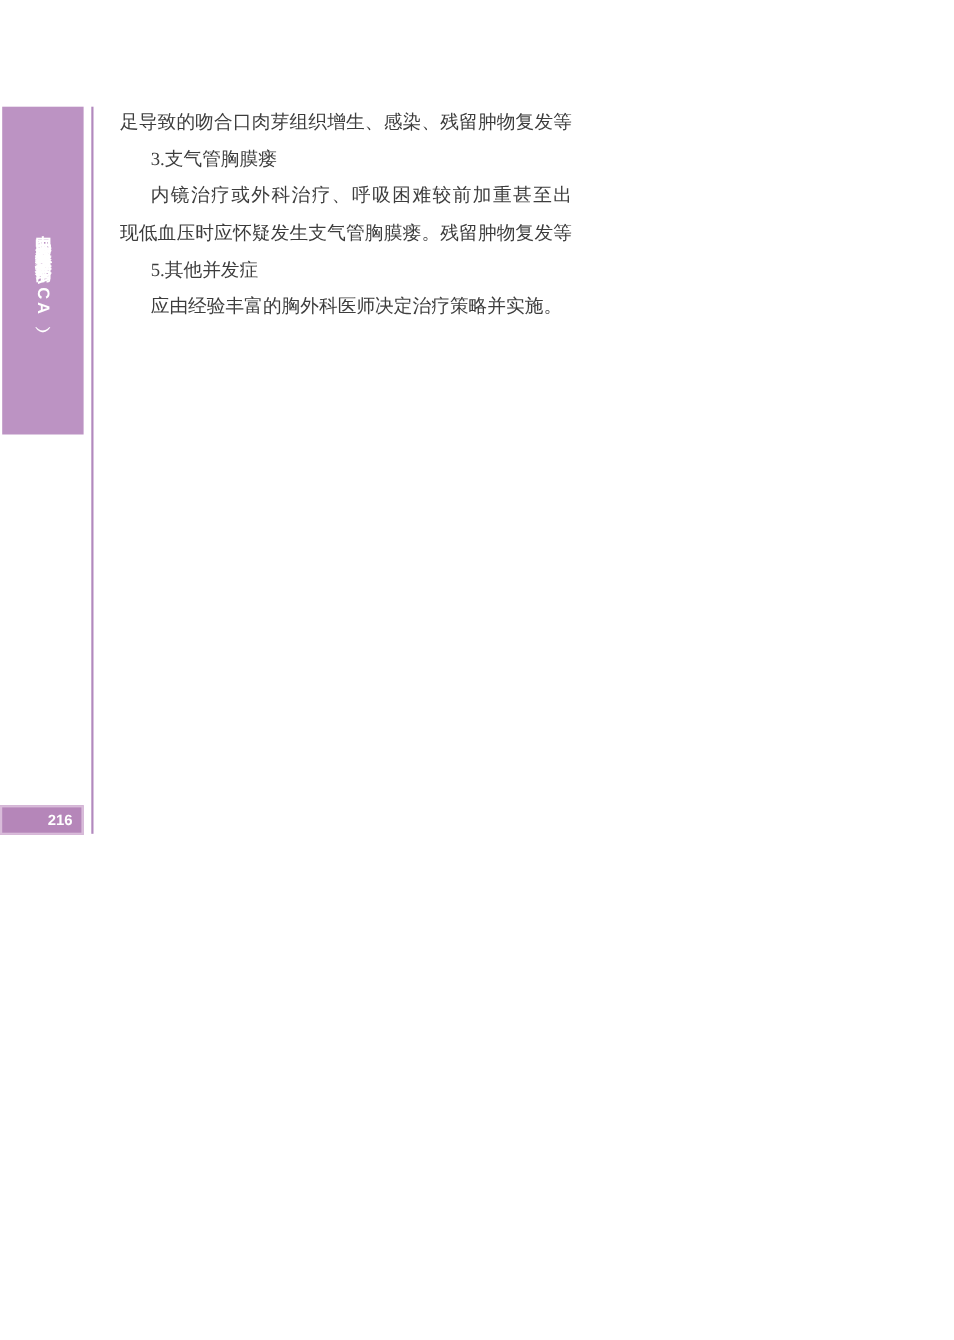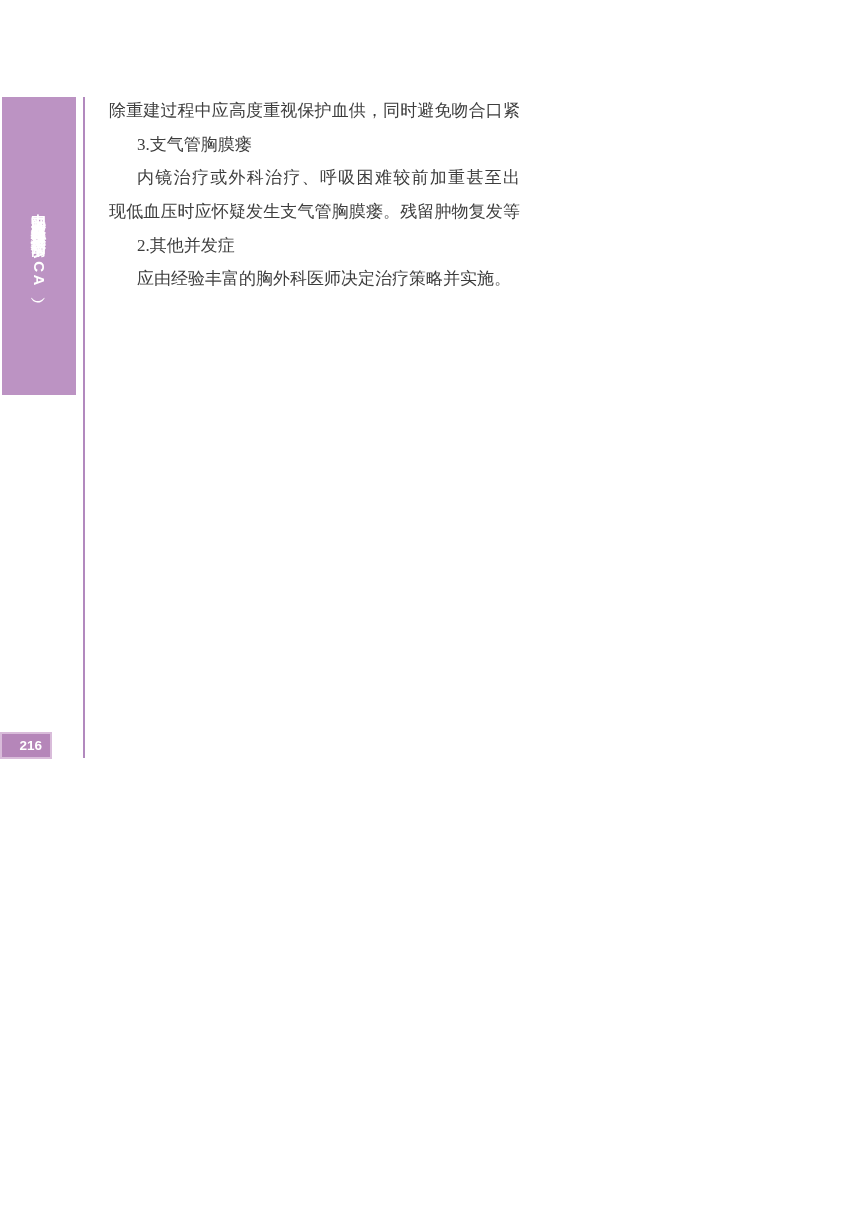--- a/index.html
+++ b/index.html
@@ -53,21 +53,21 @@
     top: 97px;
     width: 2px;
     height: 661px;
     background: var(--c-line);
   }
   
   .pagenum {
     position: absolute;
     left: 0;
     top: 732px;
-    width: 52px;
+    width: 76px;
     height: 27px;
     box-sizing: border-box;
     background: var(--c-pgbg);
     border: 2px solid var(--c-pgborder);
     display: flex;
     align-items: center;
     justify-content: flex-end;
     padding-right: 8px;
   }
   .pagenum span {
@@ -115,21 +115,21 @@
     <div class="sidebar-title">中国肿瘤整合诊治技术指南（CACA）</div>
   </div>
 
   <div class="divider"></div>
 
   <div class="pagenum">
     <span>216</span>
   </div>
 
   <div class="textblock" id="textblock">
-      <div class="line justify">除重建过程中应高度重视保护血供，同时避免吻合口紧</div>
+      <div class="line justify">足导致的吻合口肉芽组织增生、感染、残留肿物复发等</div>
       <div class="line indent">3.支气管胸膜瘘</div>
       <div class="line indent-justify">内镜治疗或外科治疗、呼吸困难较前加重甚至出</div>
       <div class="line justify">现低血压时应怀疑发生支气管胸膜瘘。残留肿物复发等</div>
-      <div class="line indent">2.其他并发症</div>
+      <div class="line indent">5.其他并发症</div>
       <div class="line indent">应由经验丰富的胸外科医师决定治疗策略并实施。</div>
     </div>
 
 </div>
 
 </body></html>

